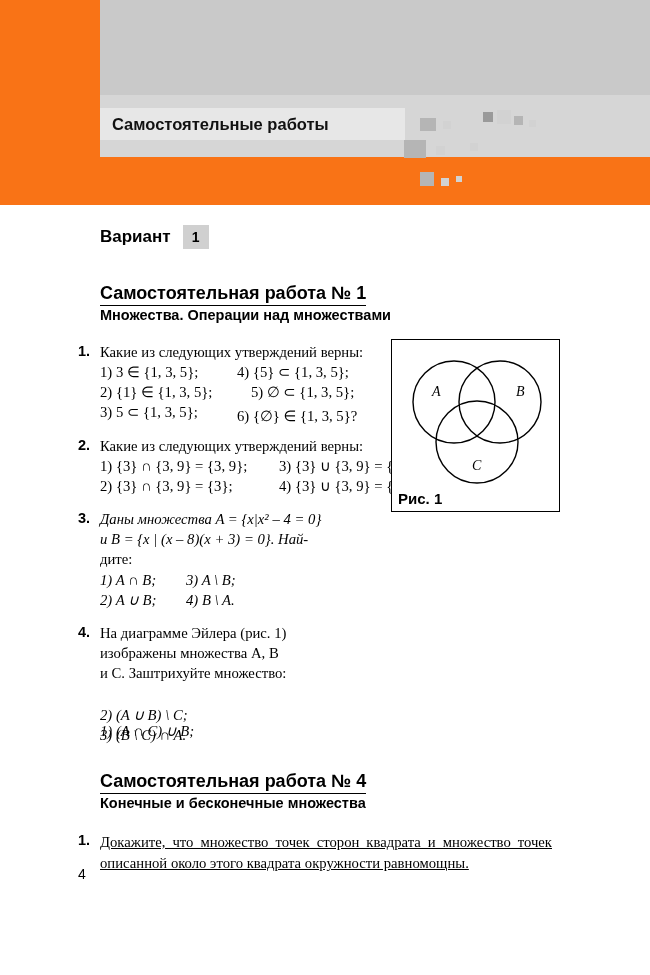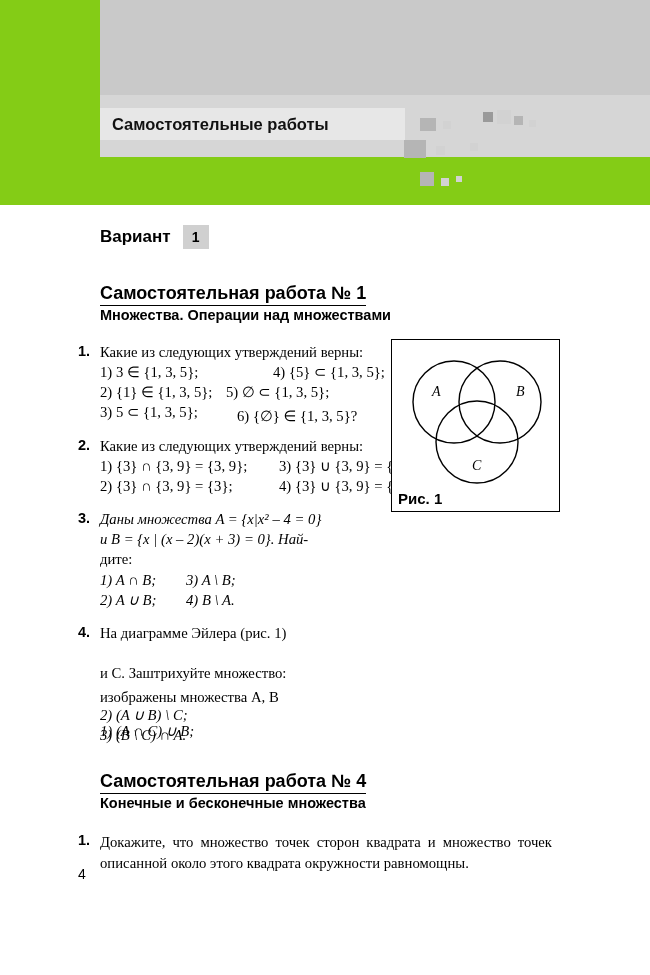--- a/index.html
+++ b/index.html
@@ -16,21 +16,21 @@
     overflow: hidden;
   }
 
   
   .header-band {
     position: absolute;
     left: 0;
     top: 0;
     width: 650px;
     height: 205px;
-    background: #84cc16;
+    background: #f97316;
   }
   .header-gray-block {
     position: absolute;
     left: 100px;
     top: 0;
     width: 550px;
     height: 95px;
     background: #c9c9c9;
   }
   .header-gray-block2 {
@@ -198,55 +198,55 @@
   <div class="sec-title" style="top:78px;">
     <span class="underline">Самостоятельная работа № 1</span>
   </div>
   <div class="sec-sub" style="top:102px;">Множества. Операции над множествами</div>
 
   <div class="task-num" style="left:78px; top:138px;">1.</div>
   <div class="task-body" style="left:100px; top:138px; width:420px;">Какие из следующих утверждений верны:</div>
   <div class="task-body" style="left:100px; top:158px;">1) 3 ∈ {1, 3, 5};</div>
   <div class="task-body" style="left:100px; top:178px;">2) {1} ∈ {1, 3, 5};</div>
   <div class="task-body" style="left:100px; top:198px;">3) 5 ⊂ {1, 3, 5};</div>
-  <div class="task-body" style="left:237px; top:158px;margin-left:36px;">4) {5} ⊂ {1, 3, 5};</div>
-  <div class="task-body" style="left:226px; top:178px;text-align:center;">5) ∅ ⊂ {1, 3, 5};</div>
+  <div class="task-body" style="left:237px; top:158px;">4) {5} ⊂ {1, 3, 5};</div>
+  <div class="task-body" style="left:251px; top:178px;text-align:center;">5) ∅ ⊂ {1, 3, 5};</div>
   <div class="task-body" style="left:237px; top:202px;">6) {∅} ∈ {1, 3, 5}?</div>
 
   <div class="task-num" style="left:78px; top:232px;">2.</div>
   <div class="task-body" style="left:100px; top:232px; width:420px;">Какие из следующих утверждений верны:</div>
   <div class="task-body" style="left:100px; top:252px;">1) {3} ∩ {3, 9} = {3, 9};</div>
   <div class="task-body" style="left:100px; top:272px;">2) {3} ∩ {3, 9} = {3};</div>
   <div class="task-body" style="left:279px; top:252px;">3) {3} ∪ {3, 9} = {9};</div>
   <div class="task-body" style="left:279px; top:272px;">4) {3} ∪ {3, 9} = {3, 9}?</div>
 
   <div class="task-num" style="left:78px; top:305px;">3.</div>
   <div class="task-body it" style="left:100px; top:305px;">Даны множества A = {x|x² – 4 = 0}</div>
-  <div class="task-body it" style="left:100px; top:325px;">и  B = {x | (x – 2)(x + 3) = 0}.  Най-</div>
+  <div class="task-body it" style="left:100px; top:325px;">и  B = {x | (x – 8)(x + 3) = 0}.  Най-</div>
   <div class="task-body" style="left:100px; top:345px;">дите:</div>
   <div class="task-body it" style="left:100px; top:366px;">1) A ∩ B;</div>
   <div class="task-body it" style="left:100px; top:386px;">2) A ∪ B;</div>
   <div class="task-body it" style="left:186px; top:366px;">3) A \ B;</div>
   <div class="task-body it" style="left:186px; top:386px;">4) B \ A.</div>
 
   <div class="task-num" style="left:78px; top:419px;">4.</div>
   <div class="task-body justify-p" style="left:100px; top:419px; width:258px;">На диаграмме Эйлера (рис. 1)</div>
-  <div class="task-body justify-p" style="left:100px; top:439px; width:258px;margin-top:44px;">изображены множества A, B</div>
+  <div class="task-body justify-p" style="left:100px; top:439px; width:258px;">изображены множества A, B</div>
   <div class="task-body" style="left:100px; top:459px; width:258px;">и C. Заштрихуйте множество:</div>
   <div class="task-body it" style="left:100px; top:481px;margin-top:36px;">1) (A ∩ C) ∪ B;</div>
   <div class="task-body it" style="left:100px; top:501px;">2) (A ∪ B) \ C;</div>
   <div class="task-body it" style="left:100px; top:521px;">3) (B \ C) ∩ A.</div>
 
   <div class="sec-title" style="top:566px;">
     <span class="underline">Самостоятельная работа № 4</span>
   </div>
   <div class="sec-sub" style="top:590px;">Конечные и бесконечные множества</div>
 
   <div class="task-num" style="left:78px; top:627px;">1.</div>
-  <div class="task-body justify-p" style="left:100px; top:627px; width:452px; line-height:1.45;">Докажите, что множество точек сторон квадрата и множество точек описанной около этого квадрата окружности равномощны.</div>
+  <div class="task-body justify-p" style="left:100px; top:627px; width:452px; line-height:1.45;text-decoration:underline;">Докажите, что множество точек сторон квадрата и множество точек описанной около этого квадрата окружности равномощны.</div>
 
   <div class="page-number" style="top:661px; left:78px;">4</div>
 </div>
 
 <div class="figure-box">
   <svg width="165" height="169" viewBox="0 0 165 169">
     <circle cx="62" cy="62" r="41" fill="none" stroke="#000" stroke-width="1.4"></circle>
     <circle cx="108" cy="62" r="41" fill="none" stroke="#000" stroke-width="1.4"></circle>
     <circle cx="85" cy="102" r="41" fill="none" stroke="#000" stroke-width="1.4"></circle>
     <text x="40" y="56" font-family="Liberation Serif, serif" font-style="italic" font-size="14">A</text>

